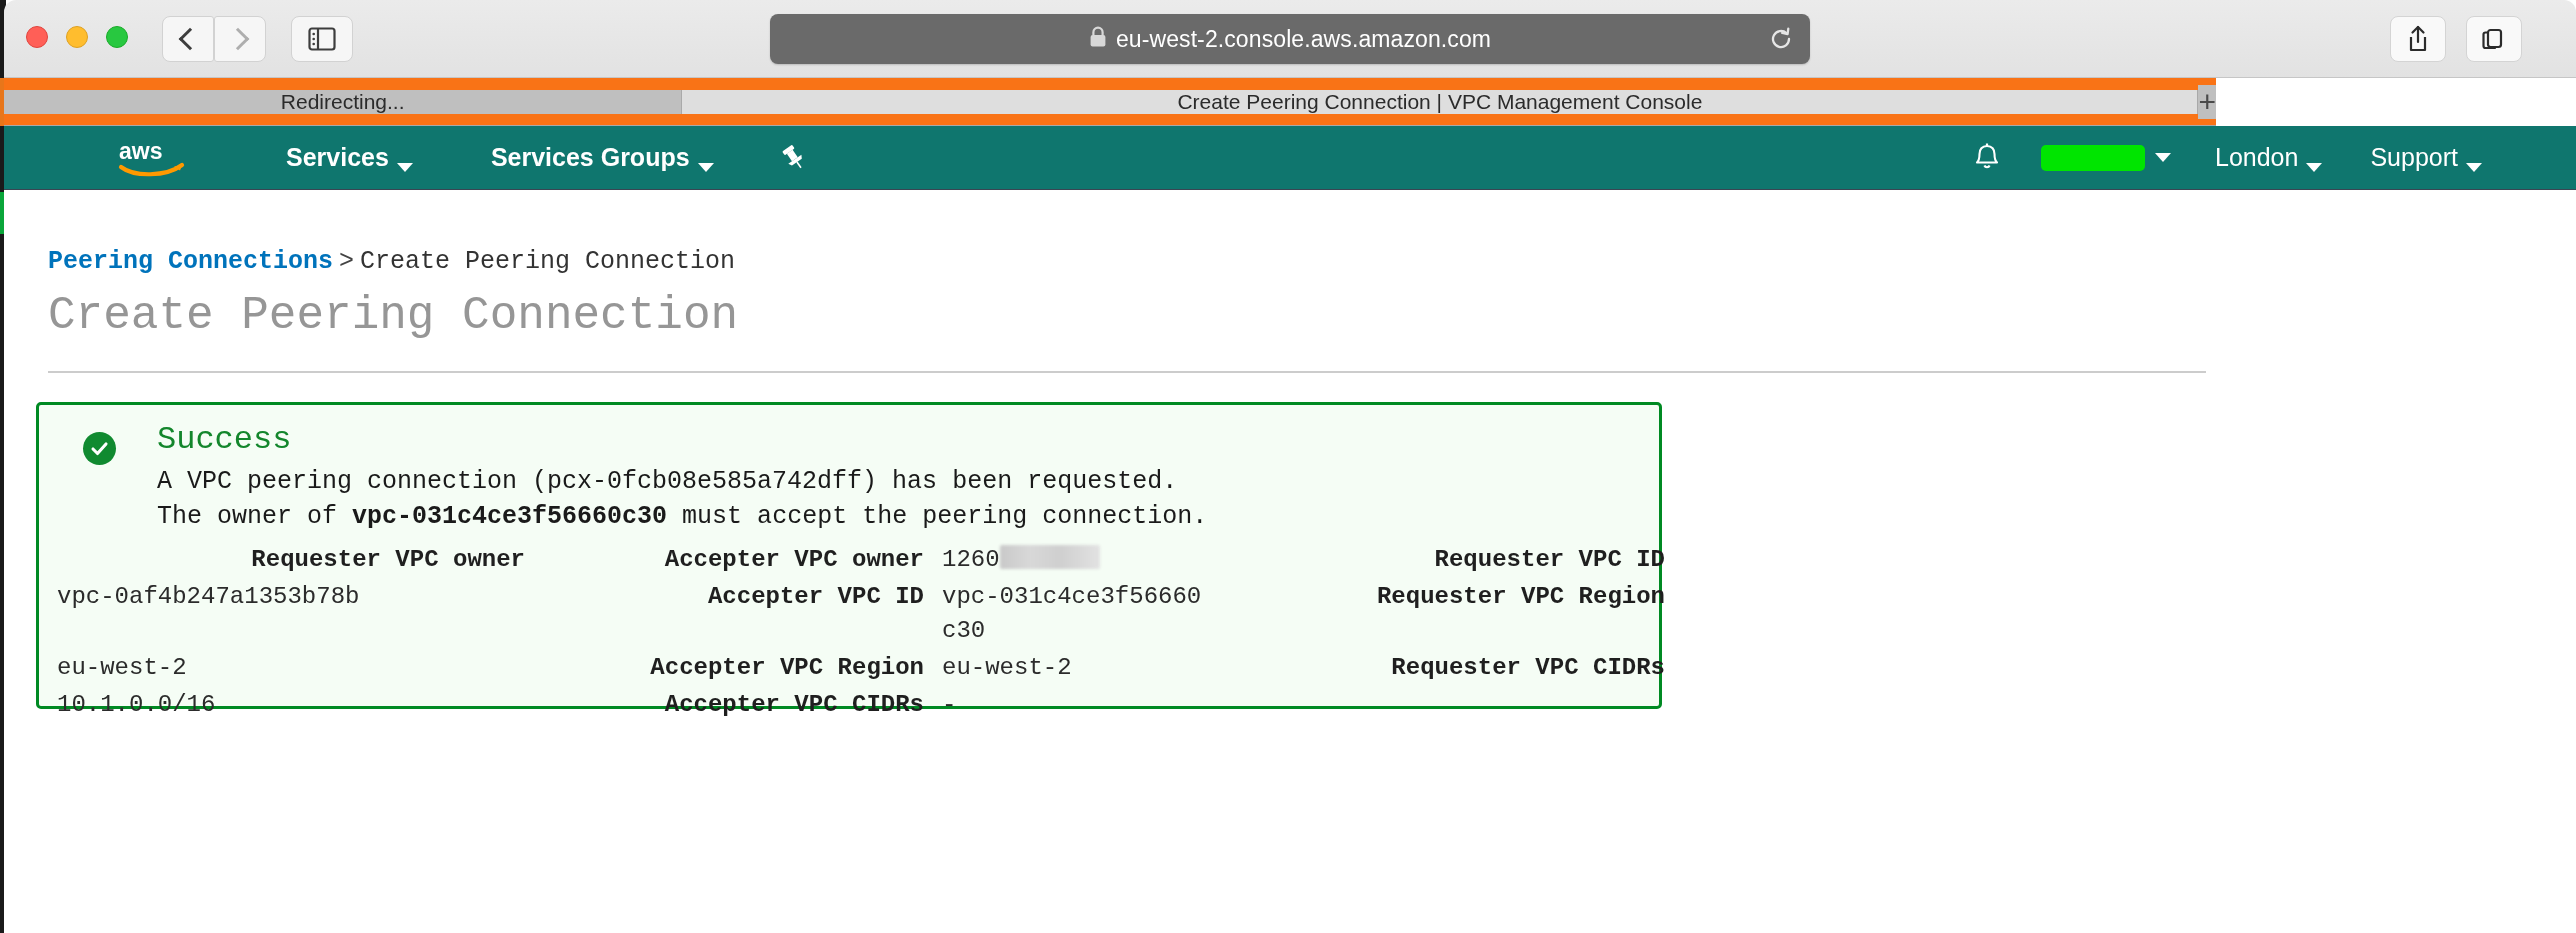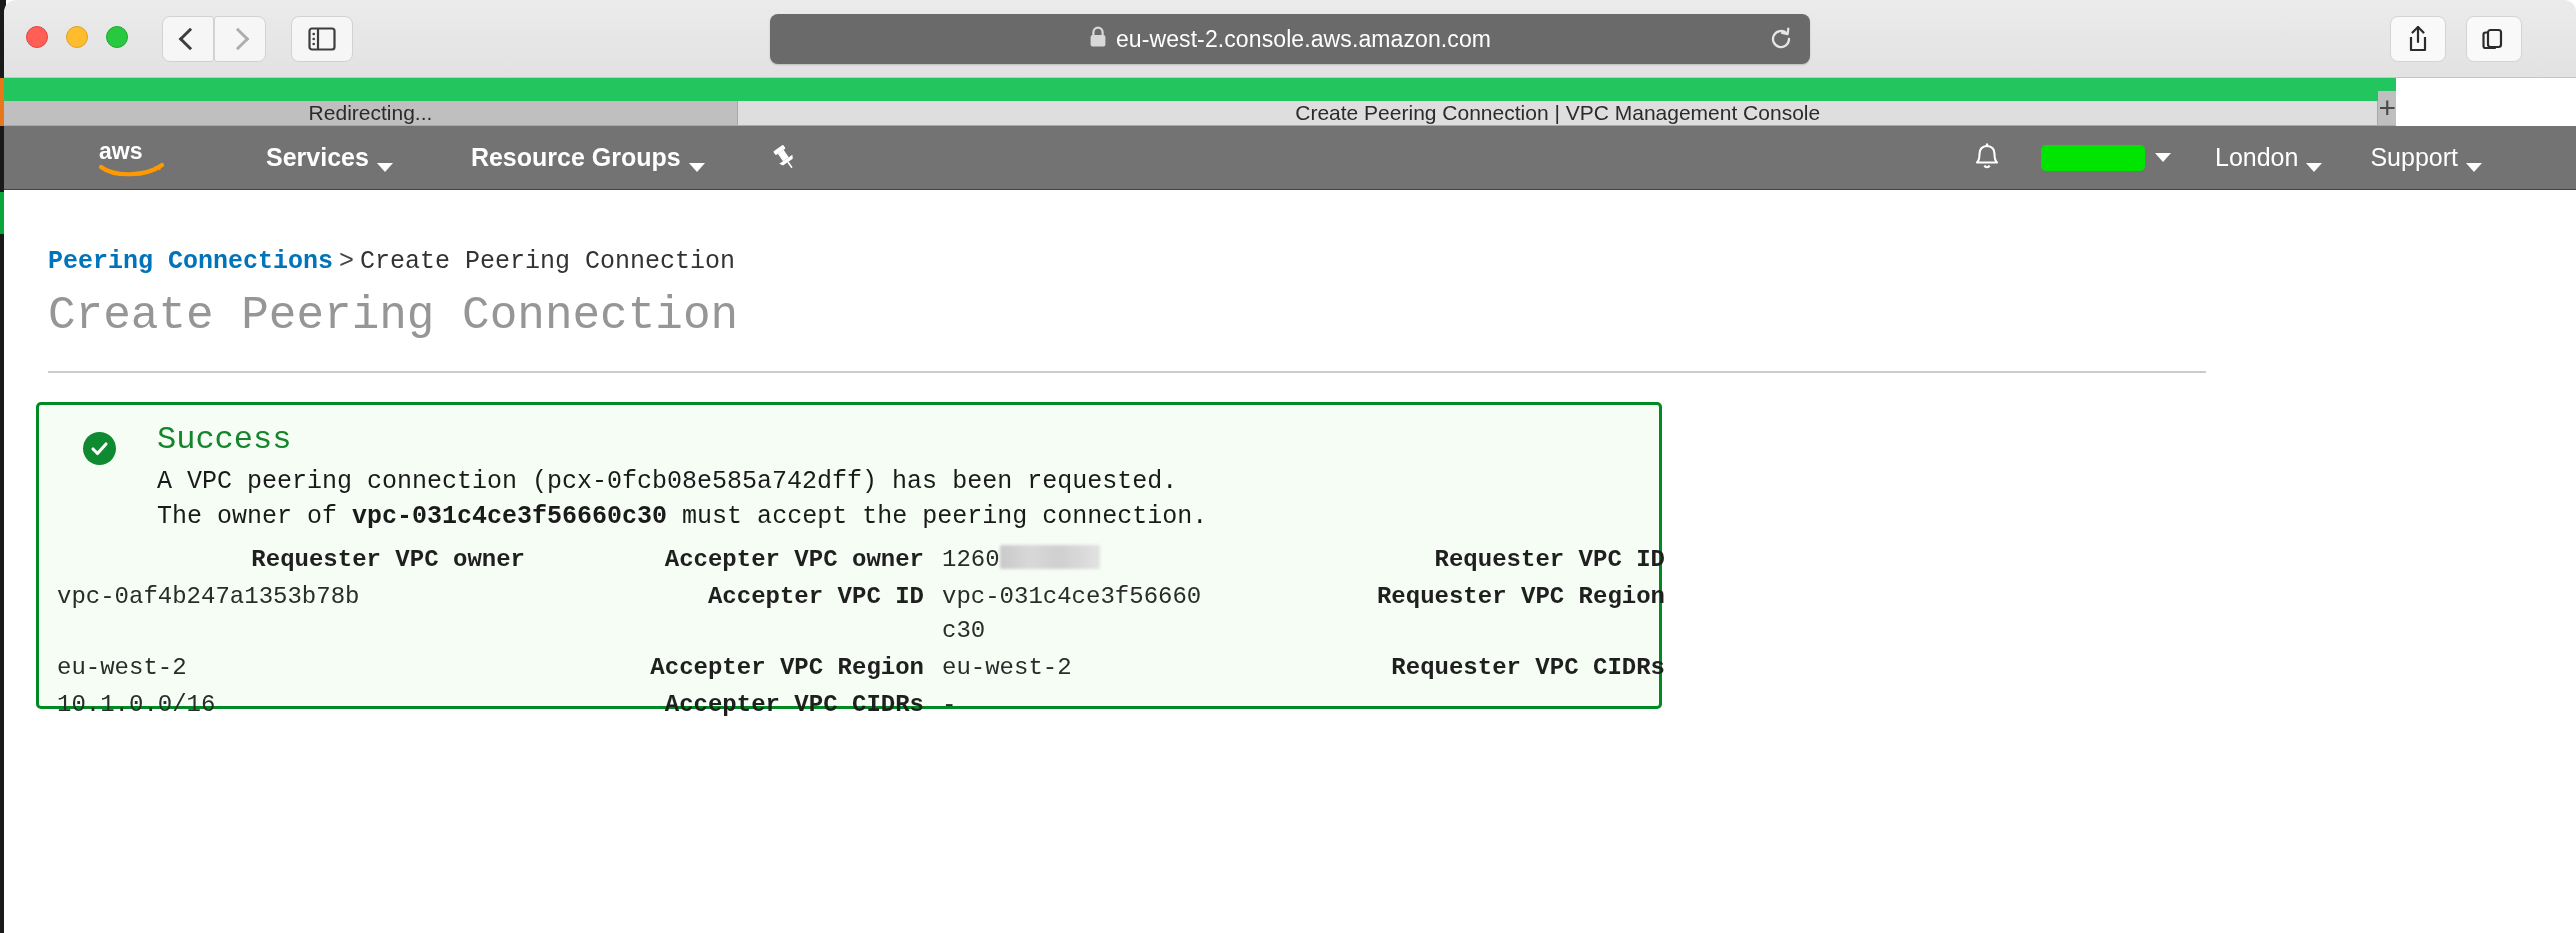--- a/index.html
+++ b/index.html
@@ -74,42 +74,43 @@
   #share-btn, #tabs-btn {
     position: absolute; top: 16px; height: 46px; width: 56px;
     background: #f9f9f9; border: 1px solid #d4d4d4; border-radius: 8px;
     display:flex; align-items:center; justify-content:center;
   }
   #share-btn { right: 130px; }
   #tabs-btn  { right: 54px; }
 
   
   #tab-bar {
-    position: absolute; left: 0; top: 78px; width: 2392px; height: 48px;
-    background: #22c55e; display: flex; align-items: flex-end;
+    position: absolute; left: 0; top: 78px; width: 2212px; height: 48px;
+    background: #f97316; display: flex; align-items: center;
     border-bottom: 1px solid #a9a9a9;
   }
   .tab {
     display: flex; align-items: center; justify-content: center;
     font-size: 21px; color: #2b2b2b;
     border-right: 1px solid #a9a9a9;
     overflow: hidden; white-space: nowrap;
   }
   #tab-0 { width: 782px; background: #bfbfbf; }
   #tab-1 { width: 1748px; background: #dedede; }
   #new-tab-btn {
     flex: 1; display: flex; align-items: center; justify-content: center;
     font-size: 30px; color: #4a4a4a; background: #bfbfbf;
   }
 
   
   #aws-nav {
     position: absolute; left: 0; top: 126px; width: 2572px; height: 64px;
-    background: #737373; display: flex; align-items: center;
+    background: #0f766e; display: flex; align-items: center;
     border-bottom: 1px solid #3a4553;
+    padding-left: 20px;
   }
   #aws-logo { margin-left: 94px; width: 72px; height: 40px; position: relative; }
   .nav-item {
     display: flex; align-items: flex-end; gap: 8px;
     color: #ffffff; font-size: 25px; font-weight: bold;
     white-space: nowrap;
   }
   #nav-services { margin-left: 96px; }
   #nav-resource-groups { margin-left: 78px; }
   #nav-pin { margin-left: 62px; width: 36px; height: 36px; display:flex; align-items:center; justify-content:center;}
@@ -271,21 +272,21 @@
         <path d="M64 27 L56 28.5 L62 32.5 Z" fill="#ff9900"></path>
       </svg>
     </div>
 
     <div class="nav-item" id="nav-services">
       <span>Services</span>
       <span class="caret"></span>
     </div>
 
     <div class="nav-item" id="nav-resource-groups">
-      <span>Resource Groups</span>
+      <span>Services Groups</span>
       <span class="caret"></span>
     </div>
 
     <div id="nav-pin">
       <svg width="30" height="30" viewBox="0 0 30 30">
         <g transform="rotate(-35 15 15)">
           <rect x="9" y="3" width="12" height="4.5" rx="1" fill="#ffffff"></rect>
           <rect x="11.5" y="7.5" width="7" height="9" fill="#ffffff"></rect>
           <path d="M7 16.5 H23 L21 20 H9 Z" fill="#ffffff"></path>
           <rect x="14.3" y="20" width="1.6" height="7" fill="#ffffff"></rect>

